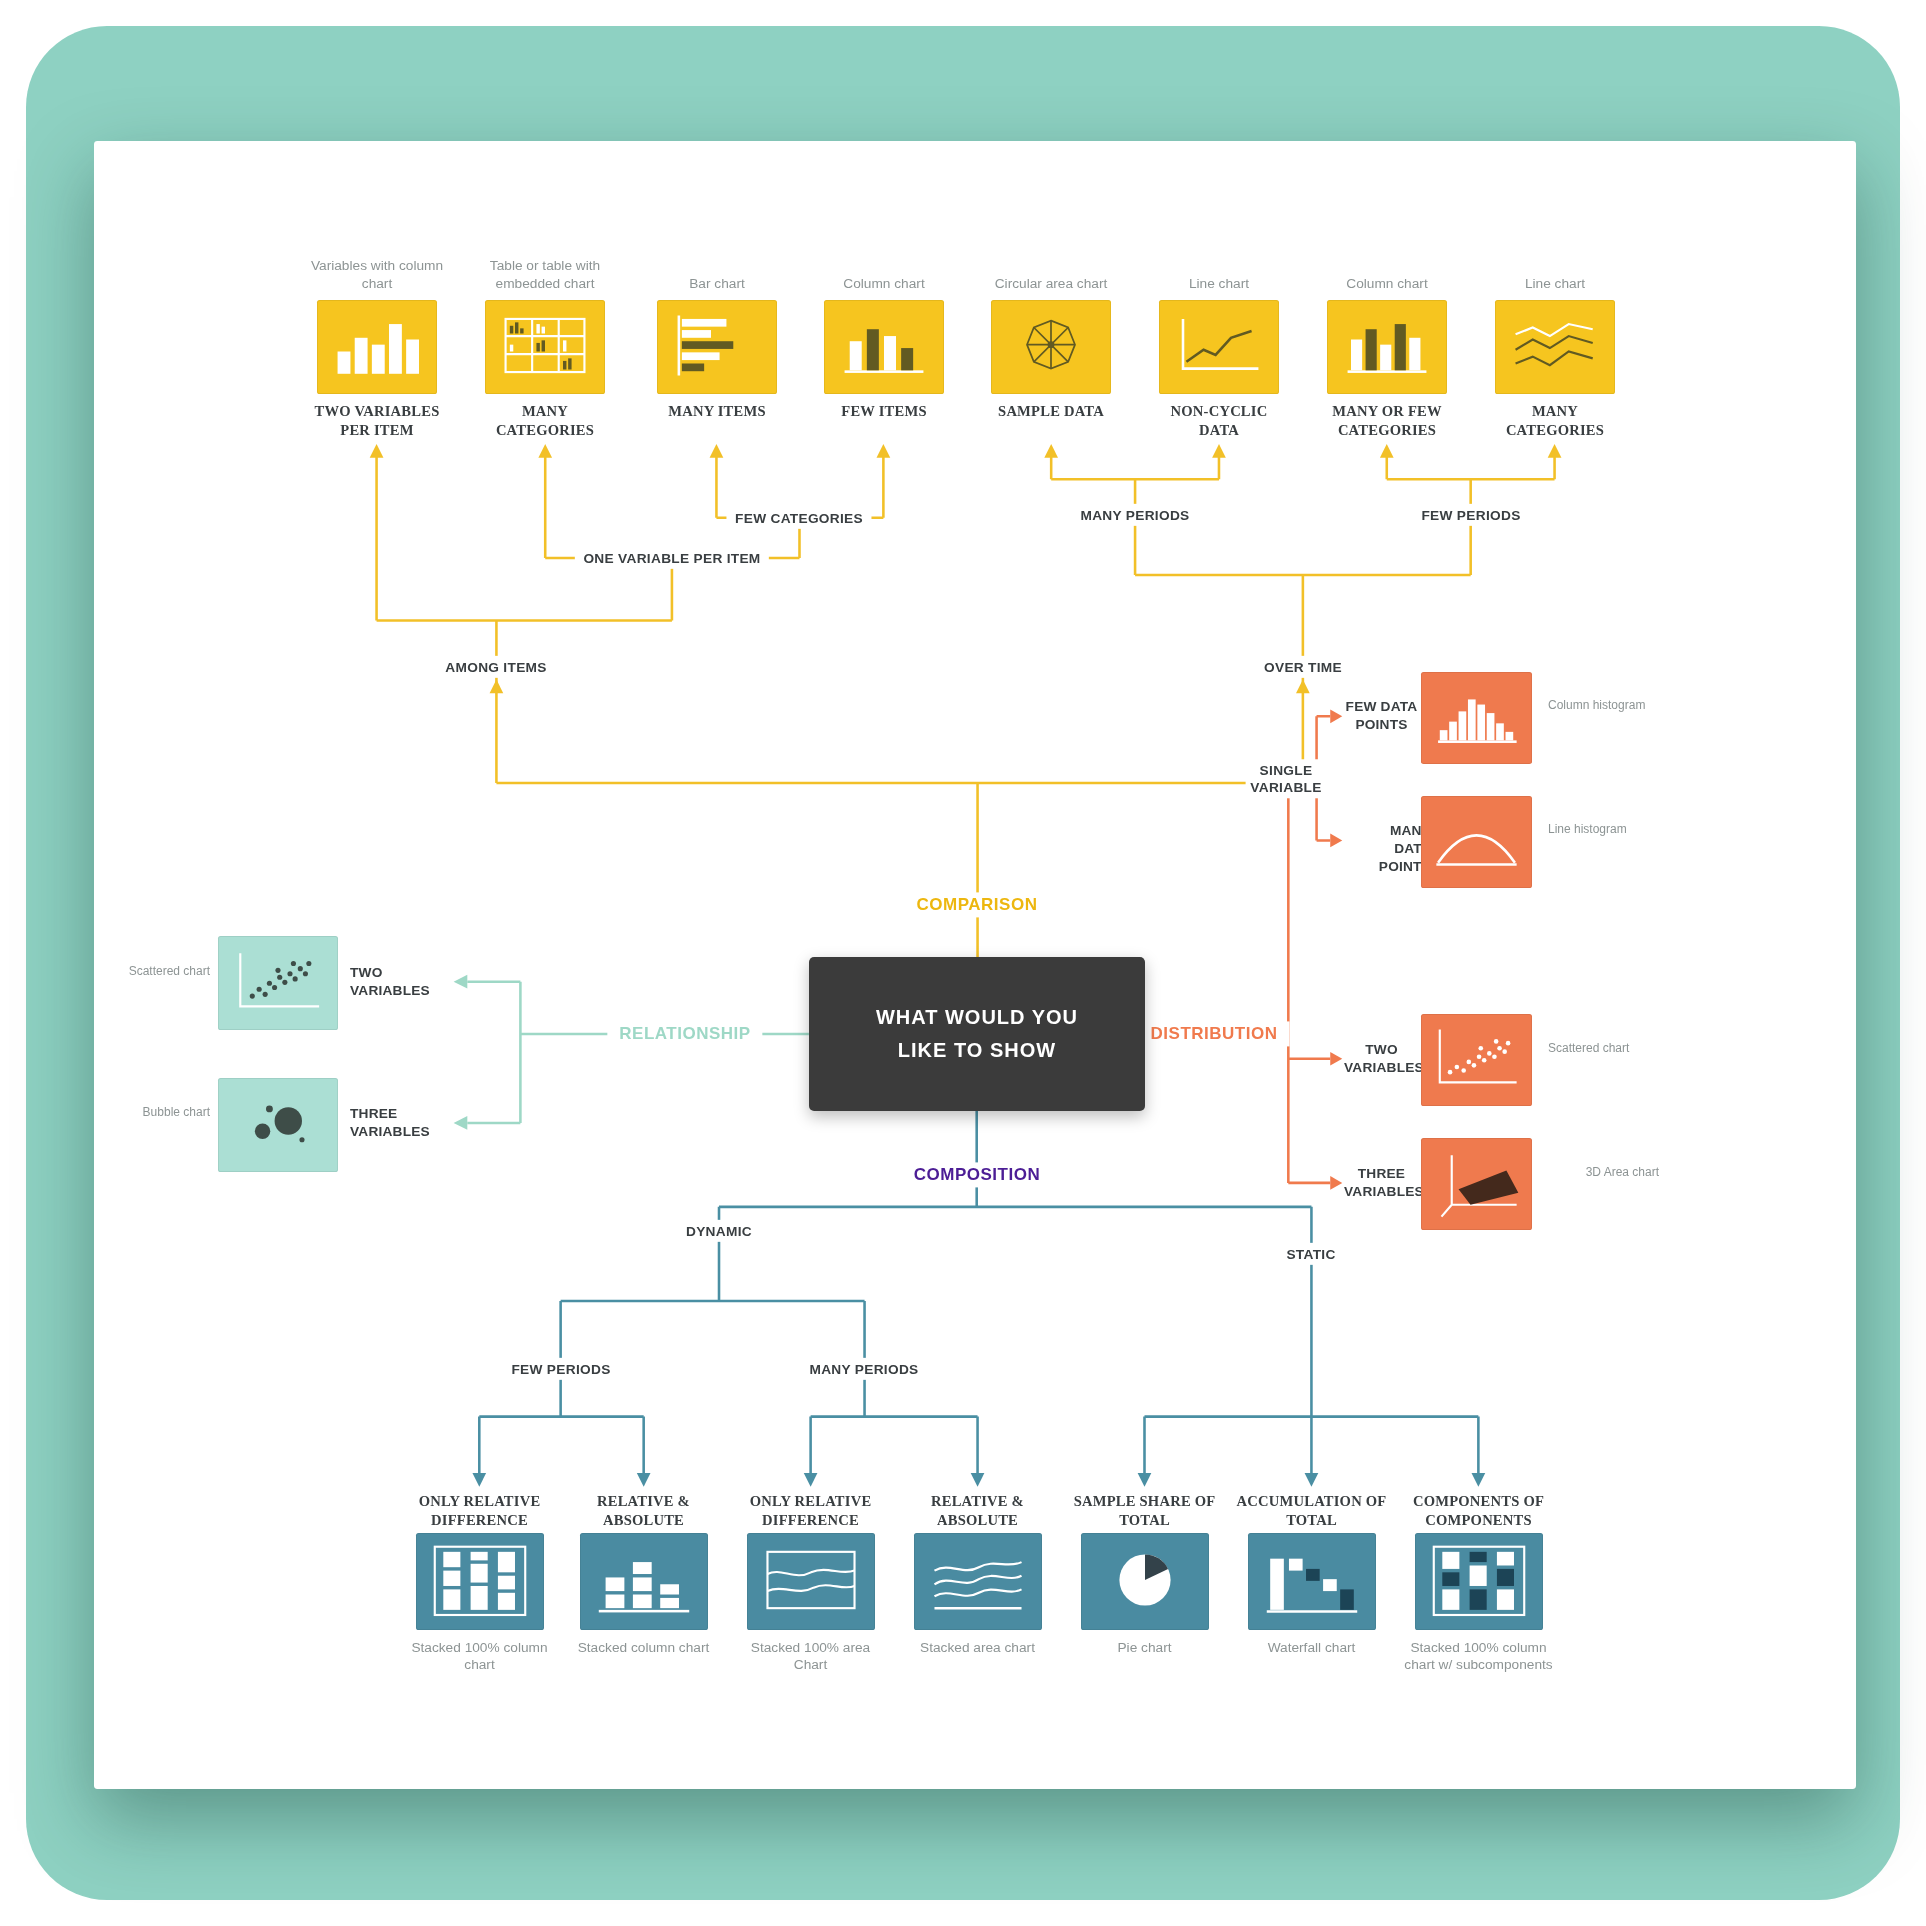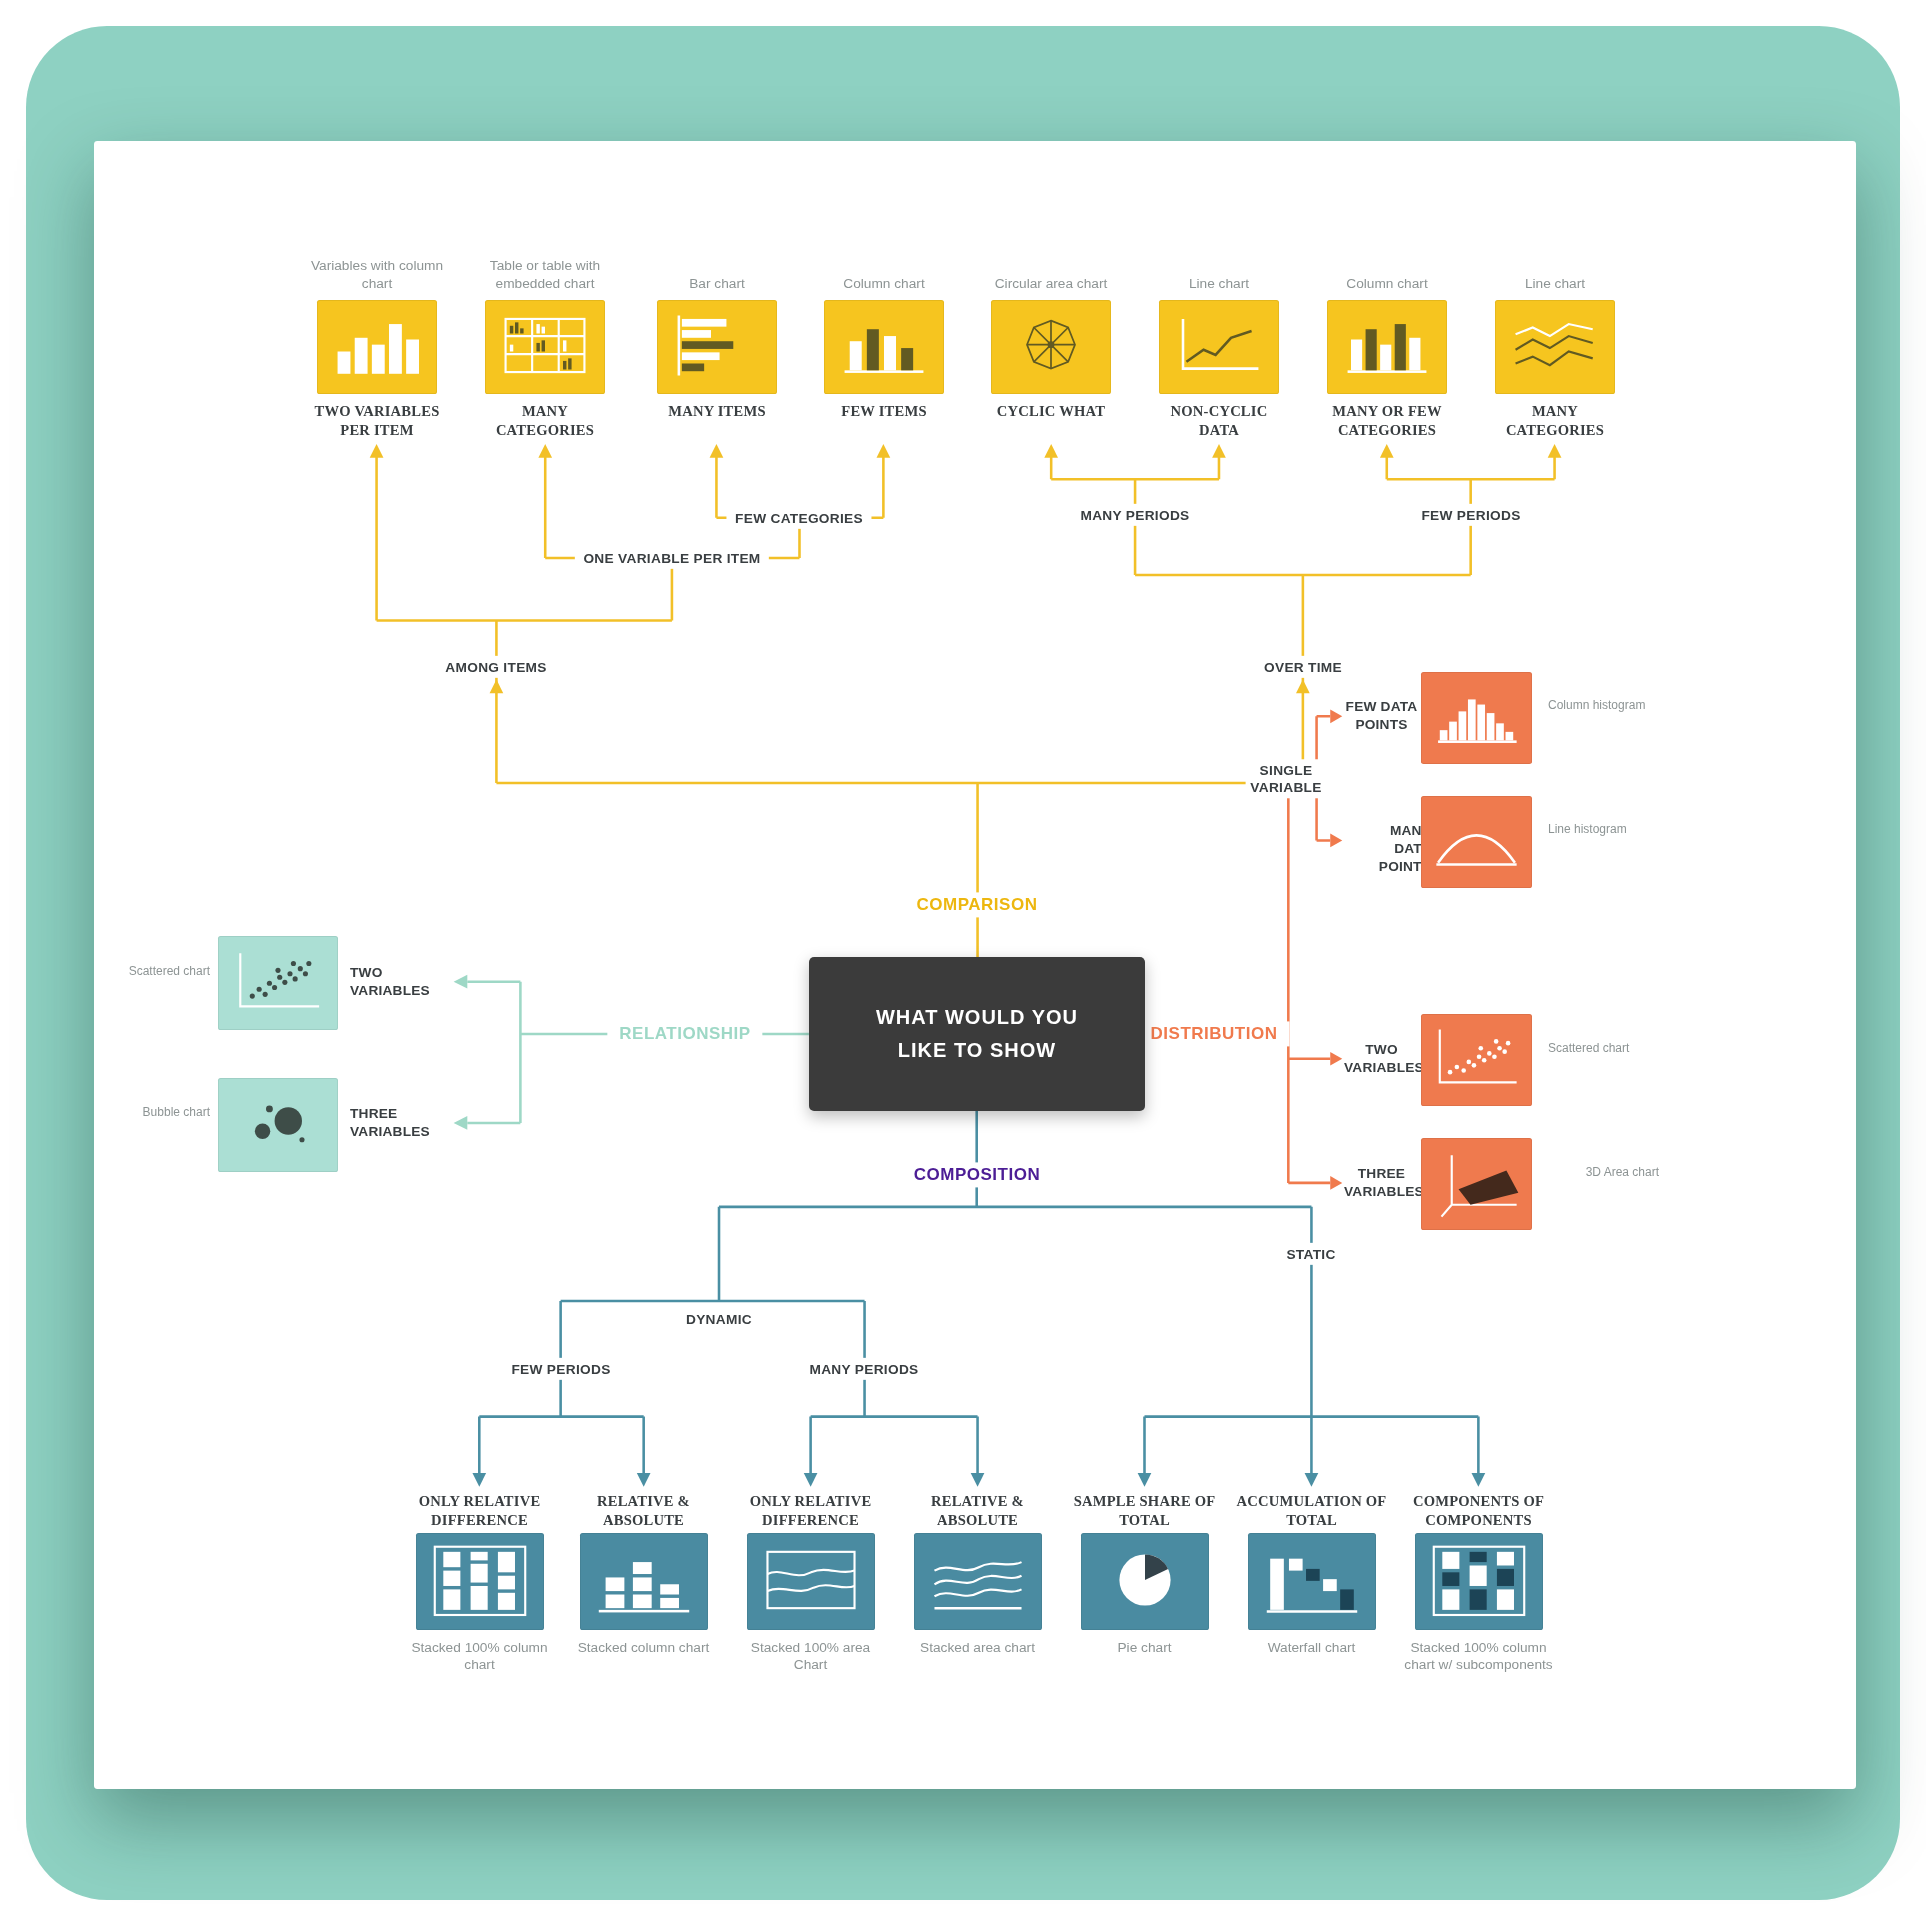--- a/index.html
+++ b/index.html
@@ -165,21 +165,21 @@
       <div class="cap">Circular area chart</div>
       <div class="ibox yellow">
         <svg width="120" height="91" viewBox="0 0 140 106">
           <g stroke="#615a22" stroke-width="2" fill="none">
               <polygon points="70,24 90,32 98,52 90,72 70,80 50,72 42,52 50,32"></polygon>
               <path d="M70,24 L70,80 M42,52 L98,52 M50,32 L90,72 M90,32 L50,72"></path>
             </g>
           <circle cx="70" cy="52" r="4" fill="#615a22"></circle>
         </svg>
       </div>
-      <div class="lbl">CYCLIC WHAT</div>
+      <div class="lbl">SAMPLE DATA</div>
     </div>
 
     <div class="tcard" style="left:1058px;">
       <div class="cap">Line chart</div>
       <div class="ibox yellow">
         <svg width="120" height="91" viewBox="0 0 140 106">
           <path d="M28,22 V80 H116" stroke="#ffffff" stroke-width="3" fill="none"></path>
           <path d="M32,72 L52,58 L66,64 L84,44 L108,36" stroke="#615a22" stroke-width="3" fill="none"></path>
         </svg>
       </div>
@@ -213,21 +213,21 @@
       <div class="lbl">MANY CATEGORIES</div>
     </div>
 
     <div class="node" style="left:705px;top:377px;">FEW CATEGORIES</div>
     <div class="node" style="left:578px;top:417px;">ONE VARIABLE PER ITEM</div>
     <div class="node" style="left:402px;top:526px;">AMONG ITEMS</div>
     <div class="node" style="left:1041px;top:374px;">MANY PERIODS</div>
     <div class="node" style="left:1377px;top:374px;">FEW PERIODS</div>
     <div class="node" style="left:1209px;top:526px;">OVER TIME</div>
     <div class="node wrap" style="left:1192px;top:638px;">SINGLE VARIABLE</div>
-    <div class="node" style="left:625px;top:1178px;">DYNAMIC</div>
+    <div class="node" style="left:625px;top:1090px;">DYNAMIC</div>
     <div class="node" style="left:1217px;top:1113px;">STATIC</div>
     <div class="node" style="left:467px;top:1228px;">FEW PERIODS</div>
     <div class="node" style="left:770px;top:1228px;">MANY PERIODS</div>
 
     <div class="branch" style="left:883px;top:764px;color:#edb70f;">COMPARISON</div>
     <div class="branch" style="left:591px;top:893px;color:#9ed8c6;">RELATIONSHIP</div>
     <div class="branch" style="left:1120px;top:893px;color:#f07a4d;">DISTRIBUTION</div>
     <div class="branch" style="left:883px;top:1034px;color:#4c1d95;">COMPOSITION</div>
 
     <div class="center-box">

